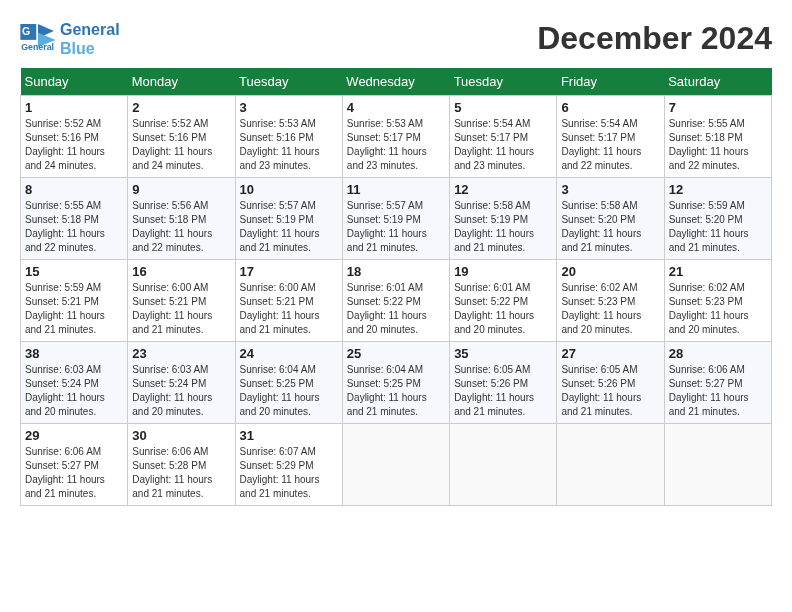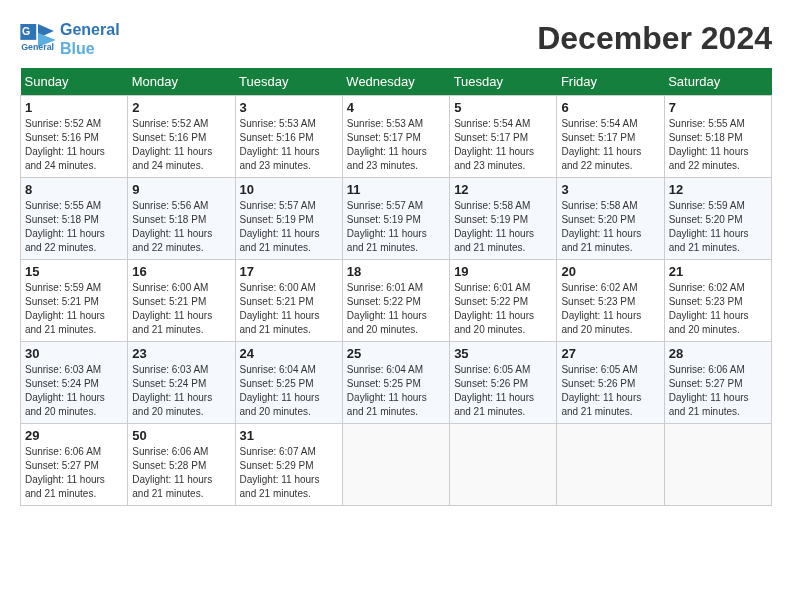--- a/index.html
+++ b/index.html
@@ -260,21 +260,21 @@
         <td>
           <span class="day-num">21</span>
           <div class="day-info" style="white-space: pre-line;">Sunrise: 6:02 AM
 Sunset: 5:23 PM
 Daylight: 11 hours
 and 20 minutes.</div>
         </td>
       </tr>
       <tr>
         <td>
-          <span class="day-num">30</span>
+          <span class="day-num">38</span>
           <div class="day-info" style="white-space: pre-line;">Sunrise: 6:03 AM
 Sunset: 5:24 PM
 Daylight: 11 hours
 and 20 minutes.</div>
         </td>
         <td>
           <span class="day-num">23</span>
           <div class="day-info" style="white-space: pre-line;">Sunrise: 6:03 AM
 Sunset: 5:24 PM
 Daylight: 11 hours
@@ -318,21 +318,21 @@
       </tr>
       <tr>
         <td>
           <span class="day-num">29</span>
           <div class="day-info" style="white-space: pre-line;">Sunrise: 6:06 AM
 Sunset: 5:27 PM
 Daylight: 11 hours
 and 21 minutes.</div>
         </td>
         <td>
-          <span class="day-num">50</span>
+          <span class="day-num">30</span>
           <div class="day-info" style="white-space: pre-line;">Sunrise: 6:06 AM
 Sunset: 5:28 PM
 Daylight: 11 hours
 and 21 minutes.</div>
         </td>
         <td>
           <span class="day-num">31</span>
           <div class="day-info" style="white-space: pre-line;">Sunrise: 6:07 AM
 Sunset: 5:29 PM
 Daylight: 11 hours

